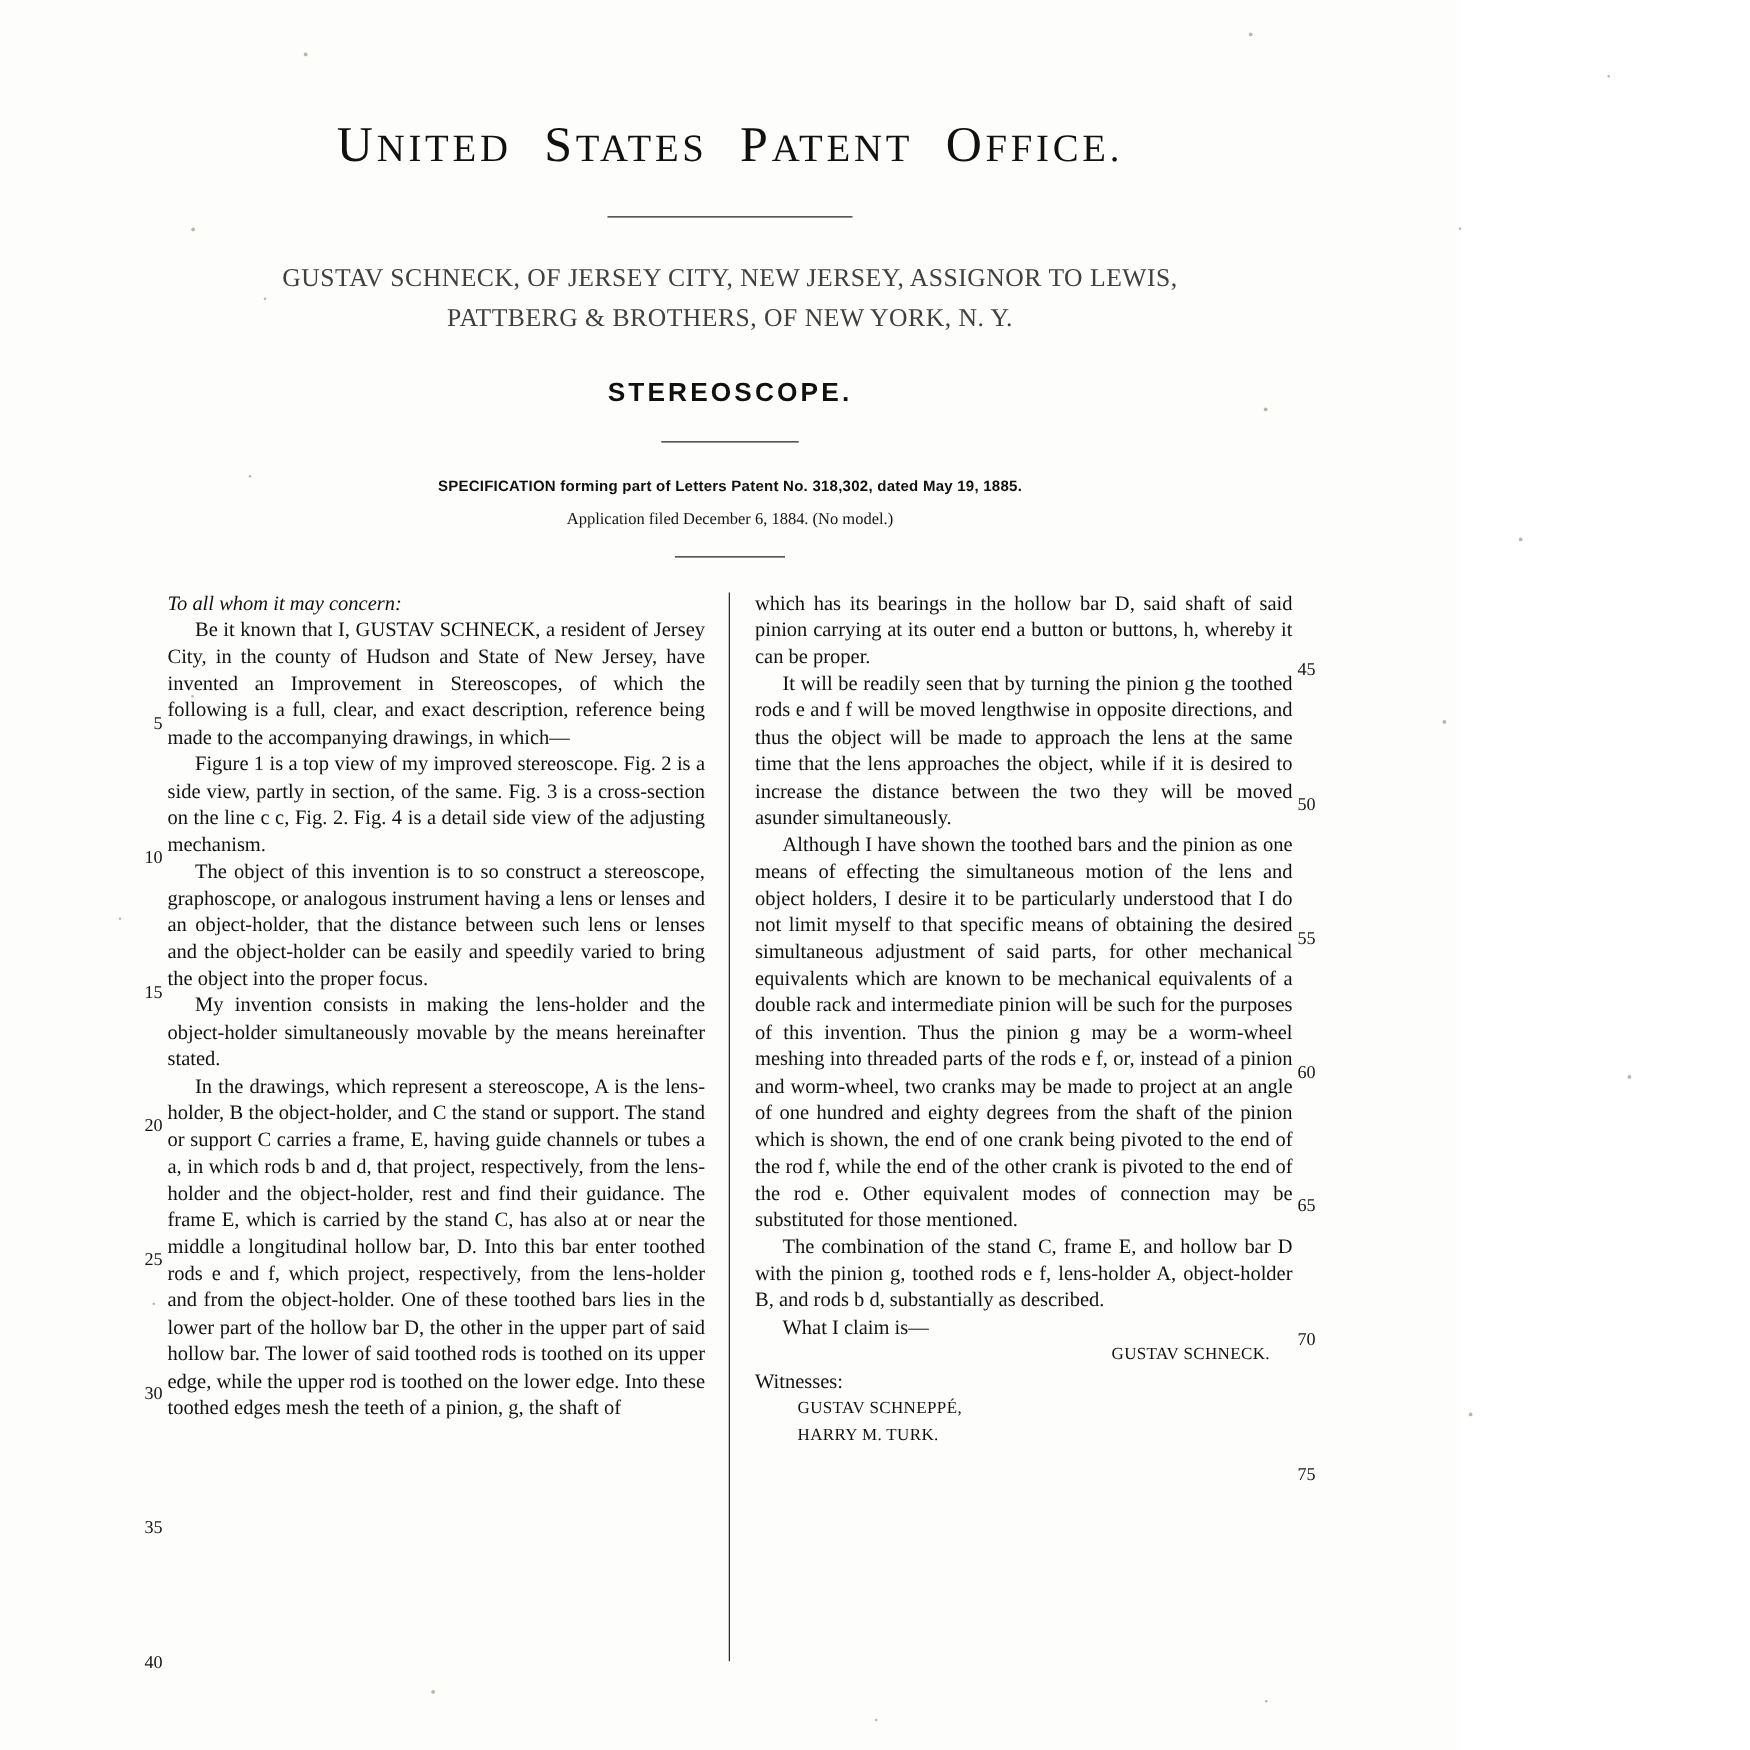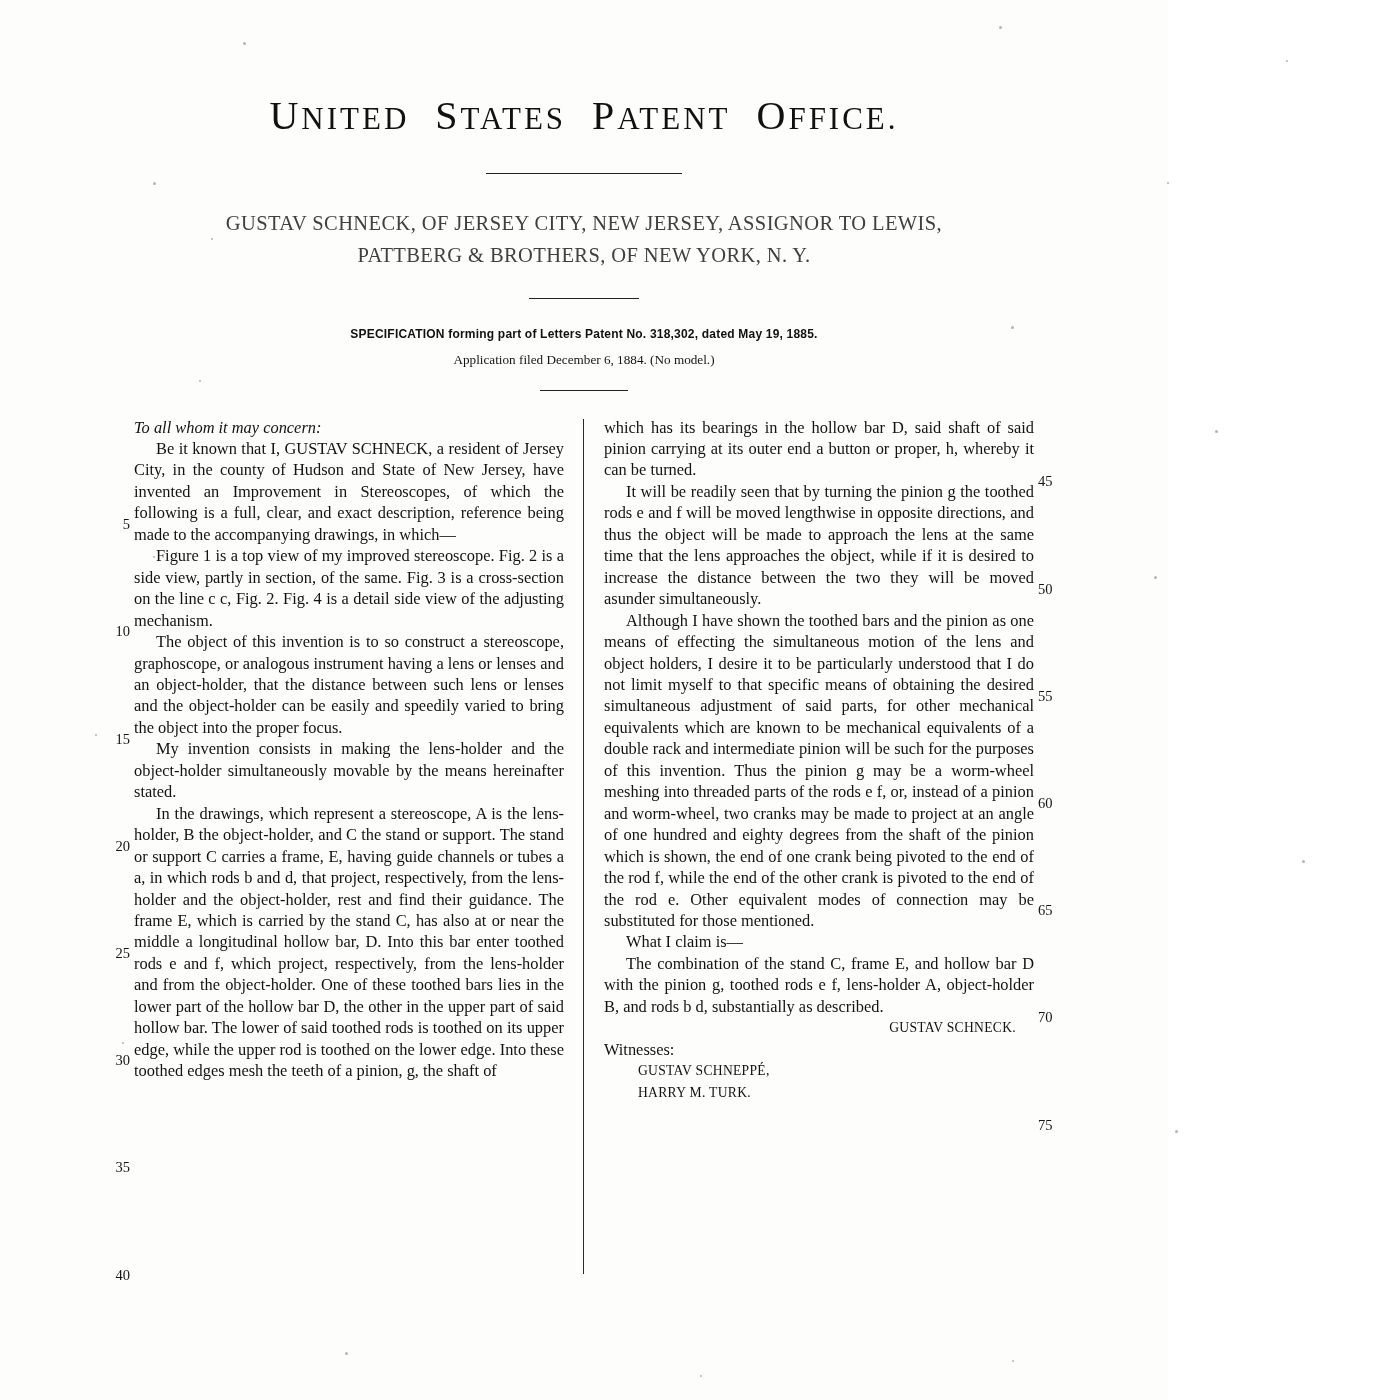--- a/index.html
+++ b/index.html
@@ -189,20 +189,21 @@
       &nbsp;<span><span class="cap">O</span><span class="sc">FFICE.</span></span>
     </div>
     <div class="rule"></div>
   </div>
 
   <div class="assignor">
     <span>GUSTAV SCHNECK, OF JERSEY CITY, NEW JERSEY, ASSIGNOR TO LEWIS,</span>
     <span class="l2">PATTBERG &amp; BROTHERS, OF NEW YORK, N. Y.</span>
   </div>
 
+  <div class="subject">STEREOSCOPE.</div>
 
   <div class="rule short"></div>
 
   <div class="specline">SPECIFICATION forming part of Letters Patent No. 318,302, dated May 19, 1885.</div>
   <div class="appline">Application filed December 6, 1884.  (No model.)</div>
 
   <div class="rule tiny"></div>
 
   <div class="columns">
 
@@ -290,25 +291,25 @@
           <div class="blank">.</div>
           <div class="blank">.</div>
         <div>70</div>
         <div class="blank">.</div>
           <div class="blank">.</div>
           <div class="blank">.</div>
           <div class="blank">.</div>
         <div>75</div>
       </div>
 
-      <p class="noindent">which has its bearings in the hollow bar D, said shaft of said pinion carrying at its outer end a button or proper, h, whereby it can be turned.</p>
+      <p class="noindent">which has its bearings in the hollow bar D, said shaft of said pinion carrying at its outer end a button or buttons, h, whereby it can be proper.</p>
       <p>It will be readily seen that by turning the pinion g the toothed rods e and f will be moved lengthwise in opposite directions, and thus the object will be made to approach the lens at the same time that the lens approaches the object, while if it is desired to increase the distance between the two they will be moved asunder simultaneously.</p>
       <p>Although I have shown the toothed bars and the pinion as one means of effecting the simultaneous motion of the lens and object holders, I desire it to be particularly understood that I do not limit myself to that specific means of obtaining the desired simultaneous adjustment of said parts, for other mechanical equivalents which are known to be mechanical equivalents of a double rack and intermediate pinion will be such for the purposes of this invention.  Thus the pinion g may be a worm-wheel meshing into threaded parts of the rods e f, or, instead of a pinion and worm-wheel, two cranks may be made to project at an angle of one hundred and eighty degrees from the shaft of the pinion which is shown, the end of one crank being pivoted to the end of the rod f, while the end of the other crank is pivoted to the end of the rod e.  Other equivalent modes of connection may be substituted for those mentioned.</p>
+      <p>The combination of the stand C, frame E, and hollow bar D with the pinion g, toothed rods e f, lens-holder A, object-holder B, and rods b d, substantially as described.</p>
       <p>What I claim is—</p>
-      <p>The combination of the stand C, frame E, and hollow bar D with the pinion g, toothed rods e f, lens-holder A, object-holder B, and rods b d, substantially as described.</p>
       <p class="sig smallcaps">GUSTAV SCHNECK.</p>
       <p class="witness">Witnesses:</p>
       <p class="wname smallcaps">GUSTAV SCHNEPPÉ,</p>
       <p class="wname smallcaps">HARRY M. TURK.</p>
     </div>
 
   </div>
 </div>
 
 </body></html>

